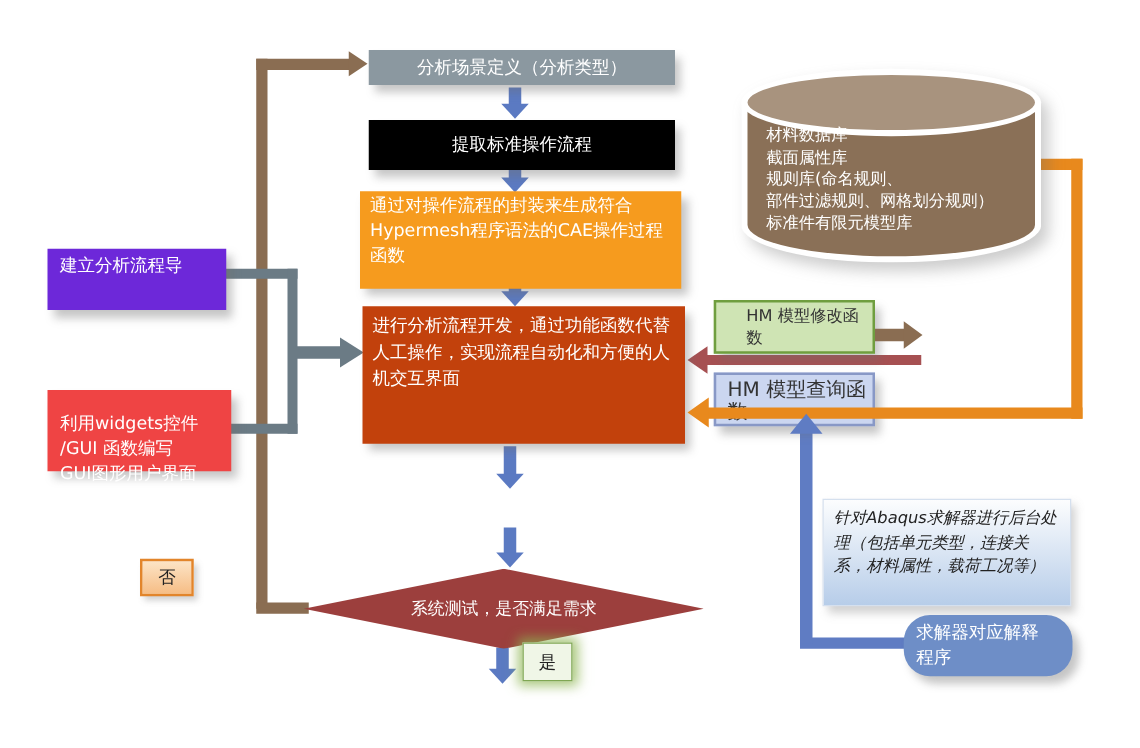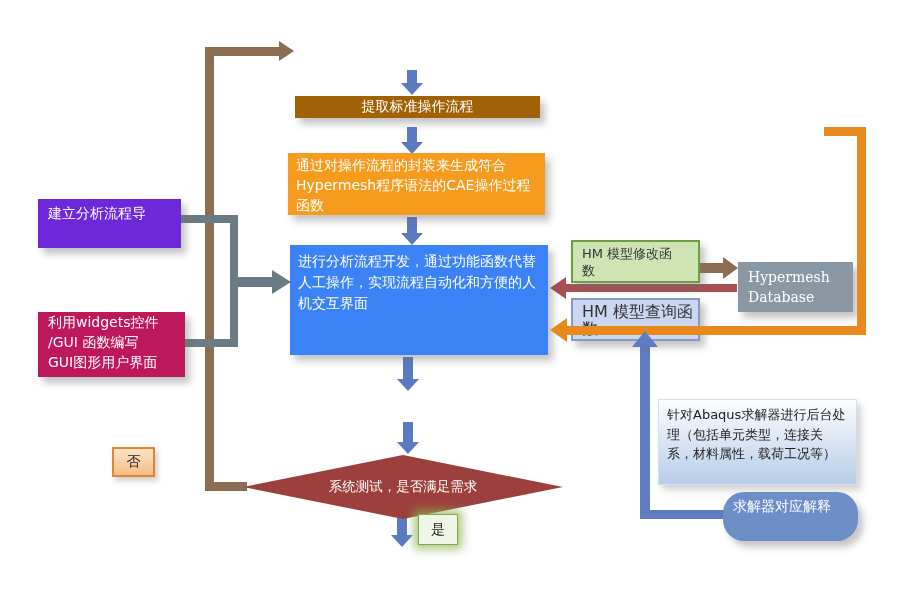--- a/index.html
+++ b/index.html
@@ -79,30 +79,33 @@
   <div class="arr-down" style="left:397px;top:357px;height:34px;">
       <i></i>
     </div>
   <div class="arr-down" style="left:397px;top:422px;height:32px;">
       <i></i>
     </div>
   <div class="arr-down" style="left:391px;top:518px;height:29px;">
       <i></i>
     </div>
 
+  <div class="box sh" style="left:295px;top:40px;width:245px;height:28px;background:#8b98a0;font-size:14px;z-index:2;">
+    <span>分析场景定义（分析类型）</span>
+  </div>
 
-  <div class="box sh" style="left:295px;top:96px;width:245px;height:22px;background:#a16207;font-size:14px;z-index:2;">
+  <div class="box sh" style="left:295px;top:96px;width:245px;height:40px;background:#000000;font-size:14px;z-index:2;">
     <span>提取标准操作流程</span>
   </div>
 
-  <div class="box sh tl" style="left:288px;top:153px;width:257px;height:62px;background:#f69b1e;font-size:14px;line-height:20px;padding:2px 8px;z-index:2;">
+  <div class="box sh tl" style="left:288px;top:153px;width:257px;height:78px;background:#f69b1e;font-size:14px;line-height:20px;padding:2px 8px;z-index:2;">
     <span>通过对操作流程的封装来生成符合Hypermesh程序语法的CAE操作过程函数</span>
   </div>
 
-  <div class="box sh tl" style="left:290px;top:245px;width:258px;height:110px;background:#3b82f6;font-size:14px;line-height:21px;padding:6px 8px;z-index:2;">
+  <div class="box sh tl" style="left:290px;top:245px;width:258px;height:110px;background:#c2410c;font-size:14px;line-height:21px;padding:6px 8px;z-index:2;">
     <span>进行分析流程开发，通过功能函数代替人工操作，实现流程自动化和方便的人机交互界面</span>
   </div>
 
 
   <div class="box dshadow" id="decision">
     <span>系统测试，是否满足需求</span>
   </div>
 
   <div class="box" style="left:418px;top:514px;width:40px;height:31px;background:#f0f6e7;border:1px solid #7fa653;color:#222;font-size:14px;z-index:3;box-shadow:0 0 9px 4px rgba(140,180,80,.75);">
     <span>是</span>
@@ -110,43 +113,51 @@
 
 
   <div class="box" style="left:112px;top:447px;width:43px;height:30px;background:linear-gradient(#fce4c6,#f6bd85);border:2px solid #e2852b;color:#222;font-size:14px;z-index:2;box-shadow:3px 4px 5px rgba(120,120,120,.35);">
     <span>否</span>
   </div>
 
   <div class="box sh tl" style="left:38px;top:199px;width:143px;height:49px;background:#6d28d9;font-size:14px;line-height:20px;padding:4px 10px;z-index:2;display:block;">
     <div class="ln">建立分析流程导</div>
   </div>
 
-  <div class="box sh tl" style="left:38px;top:312px;width:147px;height:65px;background:#be185d;font-size:14px;line-height:20px;padding:0 10px;z-index:2;display:block;">
+  <div class="box sh tl" style="left:38px;top:312px;width:147px;height:65px;background:#ef4444;font-size:14px;line-height:20px;padding:17px 10px;z-index:2;display:block;">
     <div class="ln">利用widgets控件</div>
     <div class="ln">/GUI 函数编写</div>
     <div class="ln">GUI图形用户界面</div>
   </div>
 
+  <div class="abs" id="cyl">
+    <div class="body"></div>
+    <div class="top"></div>
+    <div class="txt">
+      <div class="ln">材料数据库</div>
+      <div class="ln">截面属性库</div>
+      <div class="ln">规则库(命名规则、</div>
+      <div class="ln">部件过滤规则、网格划分规则）</div>
+      <div class="ln">标准件有限元模型库</div>
+    </div>
+  </div>
 
-  <div class="box sh tl" style="left:571px;top:240px;width:129px;height:43px;background:#cfe4b4;border:2px solid #6f9e3f;color:#333;font-size:13px;line-height:17px;padding:3px 9px;z-index:2;display:block;">
+  <div class="box sh tl" style="left:571px;top:240px;width:129px;height:43px;background:#cfe4b4;border:2px solid #6f9e3f;color:#333;font-size:13px;line-height:17px;padding:3px 24px;z-index:2;display:block;">
     <div class="ln">HM 模型修改函</div>
     <div class="ln">数</div>
   </div>
 
   <div class="box sh tl" style="left:571px;top:298px;width:129px;height:43px;background:#cbd6f0;border:2px solid #8898c6;color:#333;font-size:16px;line-height:17px;padding:3px 9px;z-index:2;display:block;">
     <div class="ln">HM  模型查询函</div>
     <div class="ln">数</div>
   </div>
 
-  <div class="box sh tl" style="left:738px;top:262px;width:115px;height:50px;background:#8a98a3;font-size:14px;line-height:20px;padding:5px 10px;z-index:2;display:block;font-family:'DejaVu Serif','Liberation Serif',serif;">
-    <div class="ln">Hypermesh</div>
-    <div class="ln">Database</div>
-  </div>
 
-  <div class="box tl" style="left:658px;top:399px;width:199px;height:86px;background:linear-gradient(#fcfdfe,#b7cde9);border:1px solid #d5e0ee;color:#222;font-size:13px;line-height:19.5px;padding:5px 8px;z-index:2;box-shadow:4px 5px 7px rgba(120,120,120,.35);">
+  <div class="box tl" style="left:658px;top:399px;width:199px;height:86px;background:linear-gradient(#fcfdfe,#b7cde9);border:1px solid #d5e0ee;color:#222;font-size:13px;line-height:19.5px;padding:5px 8px;z-index:2;box-shadow:4px 5px 7px rgba(120,120,120,.35);font-style:italic;">
     <span>针对Abaqus求解器进行后台处理（包括单元类型，连接关系，材料属性，载荷工况等）</span>
   </div>
 
   <div class="box sh tl" style="left:723px;top:492px;width:135px;height:49px;background:#6e8ec7;font-size:14px;line-height:20px;padding:4px 10px;z-index:2;display:block;border-radius:21px;">
     <div class="ln">求解器对应解释</div>
+    <div class="ln">程序</div>
   </div>
 
 </div>
 
 </body></html>

